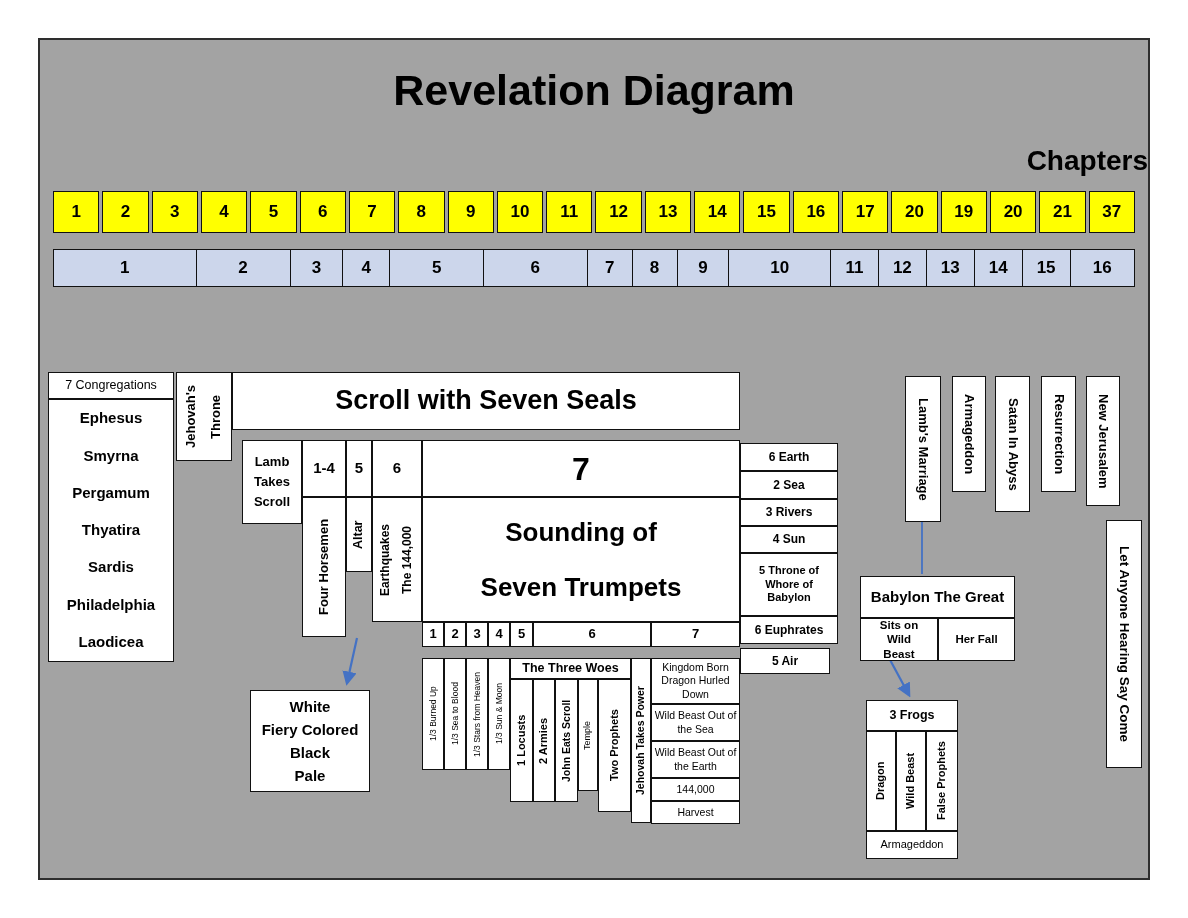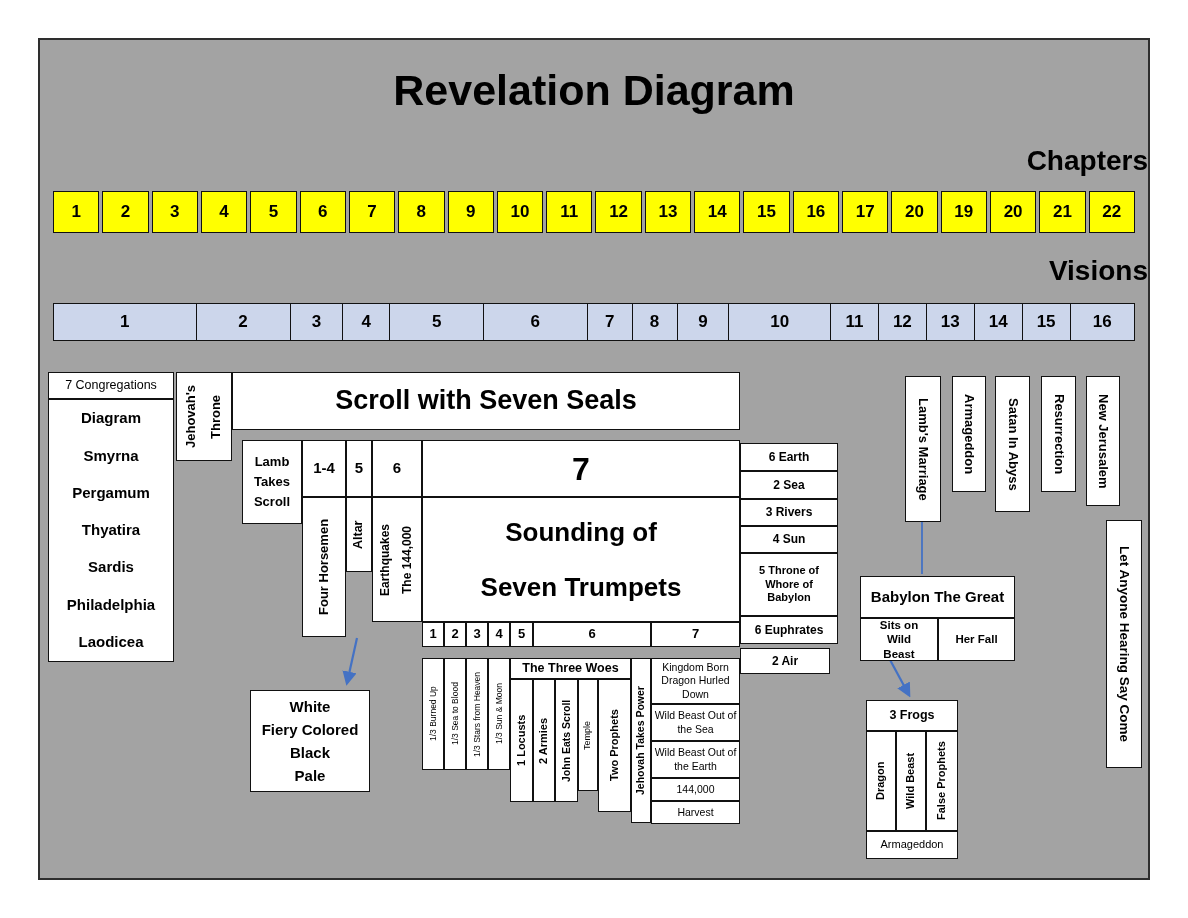--- a/index.html
+++ b/index.html
@@ -48,24 +48,23 @@
     <div class="ch">12</div>
     <div class="ch">13</div>
     <div class="ch">14</div>
     <div class="ch">15</div>
     <div class="ch">16</div>
     <div class="ch">17</div>
     <div class="ch">20</div>
     <div class="ch">19</div>
     <div class="ch">20</div>
     <div class="ch">21</div>
-    <div class="ch">22</div>
+    <div class="ch">37</div>
   </div>
 
-  <div class="heading vi-h">Visions</div>
   <div class="virow">
     <div class="vi" style="flex-grow:145">1</div>
     <div class="vi" style="flex-grow:95">2</div>
     <div class="vi" style="flex-grow:53">3</div>
     <div class="vi" style="flex-grow:47">4</div>
     <div class="vi" style="flex-grow:95">5</div>
     <div class="vi" style="flex-grow:105">6</div>
     <div class="vi" style="flex-grow:45">7</div>
     <div class="vi" style="flex-grow:45">8</div>
     <div class="vi" style="flex-grow:52">9</div>
@@ -86,21 +85,21 @@
           <path d="M0,0 L10,5 L0,10 z" style="fill:var(--arrow,#4472c4)"></path>
         </marker>
       </defs>
       <line x1="281" y1="268" x2="271" y2="313" style="stroke:var(--arrow,#4472c4);stroke-width:2.2" marker-end="url(#ah)"></line>
       <line x1="799" y1="262" x2="833" y2="325" style="stroke:var(--arrow,#4472c4);stroke-width:2.2" marker-end="url(#ah)"></line>
       <line x1="846" y1="8" x2="846" y2="204" style="stroke:var(--arrow,#4472c4);stroke-width:1.8"></line>
     </svg>
 
     <div class="box reg" style="left:8px;top:2px;width:126px;height:27px;font-size:12.5px">7 Congregations</div>
     <div class="box churches" style="left:8px;top:29px;width:126px;height:263px">
-      <span>Diagram</span>
+      <span>Ephesus</span>
       <span>Smyrna</span>
       <span>Pergamum</span>
       <span>Thyatira</span>
       <span>Sardis</span>
       <span>Philadelphia</span>
       <span>Laodicea</span>
     </div>
     <div class="box vtext pre" style="left:136px;top:2px;width:56px;height:89px;font-size:13px;line-height:1.9">Jehovah's
 Throne</div>
 
@@ -149,21 +148,21 @@
     <div class="box reg" style="left:611px;top:371px;width:89px;height:37px;font-size:10.5px">Wild Beast Out of the Earth</div>
     <div class="box reg" style="left:611px;top:408px;width:89px;height:23px;font-size:10.5px">144,000</div>
     <div class="box reg" style="left:611px;top:431px;width:89px;height:23px;font-size:10.5px">Harvest</div>
 
     <div class="box" style="left:700px;top:73px;width:98px;height:28px;font-size:12px">6 Earth</div>
     <div class="box" style="left:700px;top:101px;width:98px;height:28px;font-size:12px">2 Sea</div>
     <div class="box" style="left:700px;top:129px;width:98px;height:27px;font-size:12px">3 Rivers</div>
     <div class="box" style="left:700px;top:156px;width:98px;height:27px;font-size:12px">4 Sun</div>
     <div class="box" style="left:700px;top:183px;width:98px;height:63px;font-size:11px;padding:0 8px">5 Throne of Whore of Babylon</div>
     <div class="box" style="left:700px;top:246px;width:98px;height:28px;font-size:12px">6 Euphrates</div>
-    <div class="box" style="left:700px;top:278px;width:90px;height:26px;font-size:12px">2 Air</div>
+    <div class="box" style="left:700px;top:278px;width:90px;height:26px;font-size:12px">5 Air</div>
 
     <div class="box" style="left:820px;top:206px;width:155px;height:42px;font-size:15px">Babylon The Great</div>
     <div class="box" style="left:820px;top:248px;width:78px;height:43px;font-size:11.5px;padding:0 14px">Sits on Wild Beast</div>
     <div class="box" style="left:898px;top:248px;width:77px;height:43px;font-size:11.5px">Her Fall</div>
 
     <div class="box" style="left:826px;top:330px;width:92px;height:31px;font-size:12.5px">3 Frogs</div>
     <div class="box vtext" style="left:826px;top:361px;width:30px;height:100px;font-size:11px">Dragon</div>
     <div class="box vtext" style="left:856px;top:361px;width:30px;height:100px;font-size:11px">Wild Beast</div>
     <div class="box vtext" style="left:886px;top:361px;width:32px;height:100px;font-size:11px">False Prophets</div>
     <div class="box reg" style="left:826px;top:461px;width:92px;height:28px;font-size:11px">Armageddon</div>

